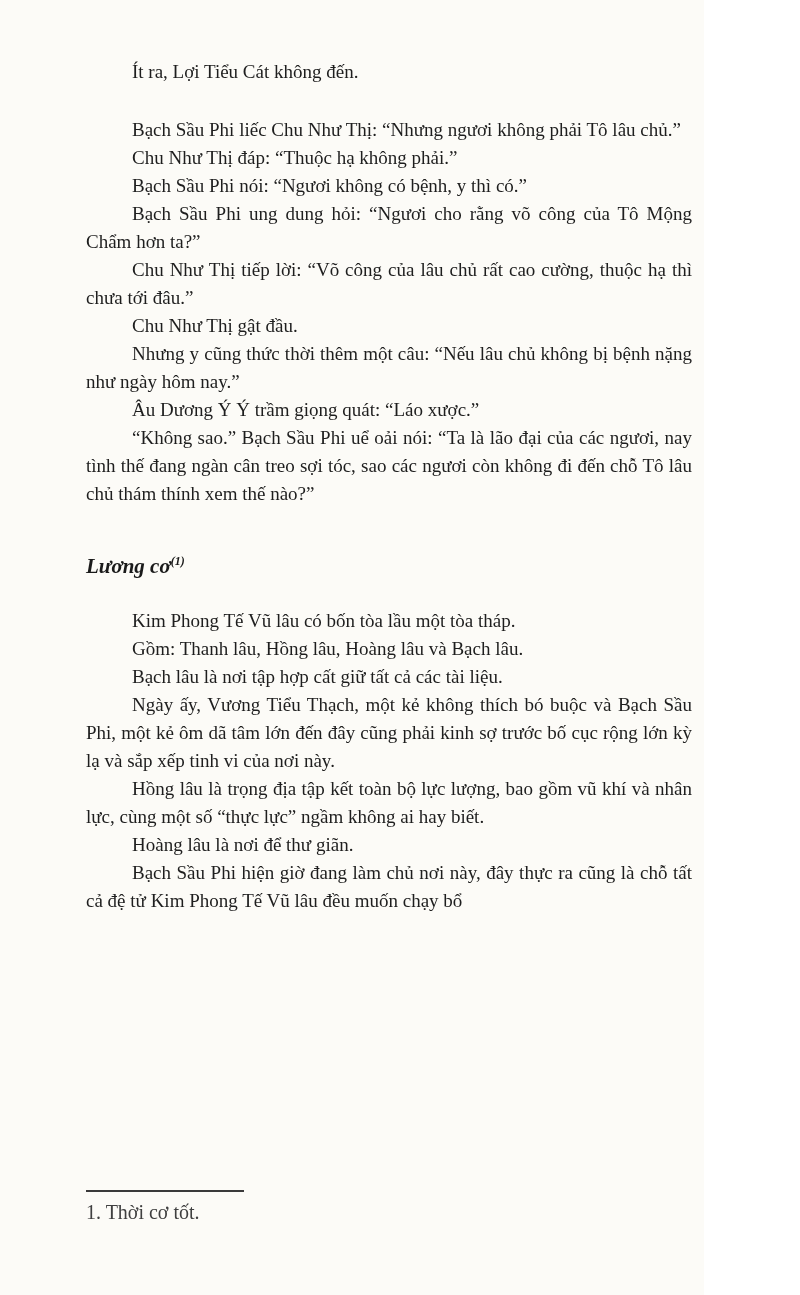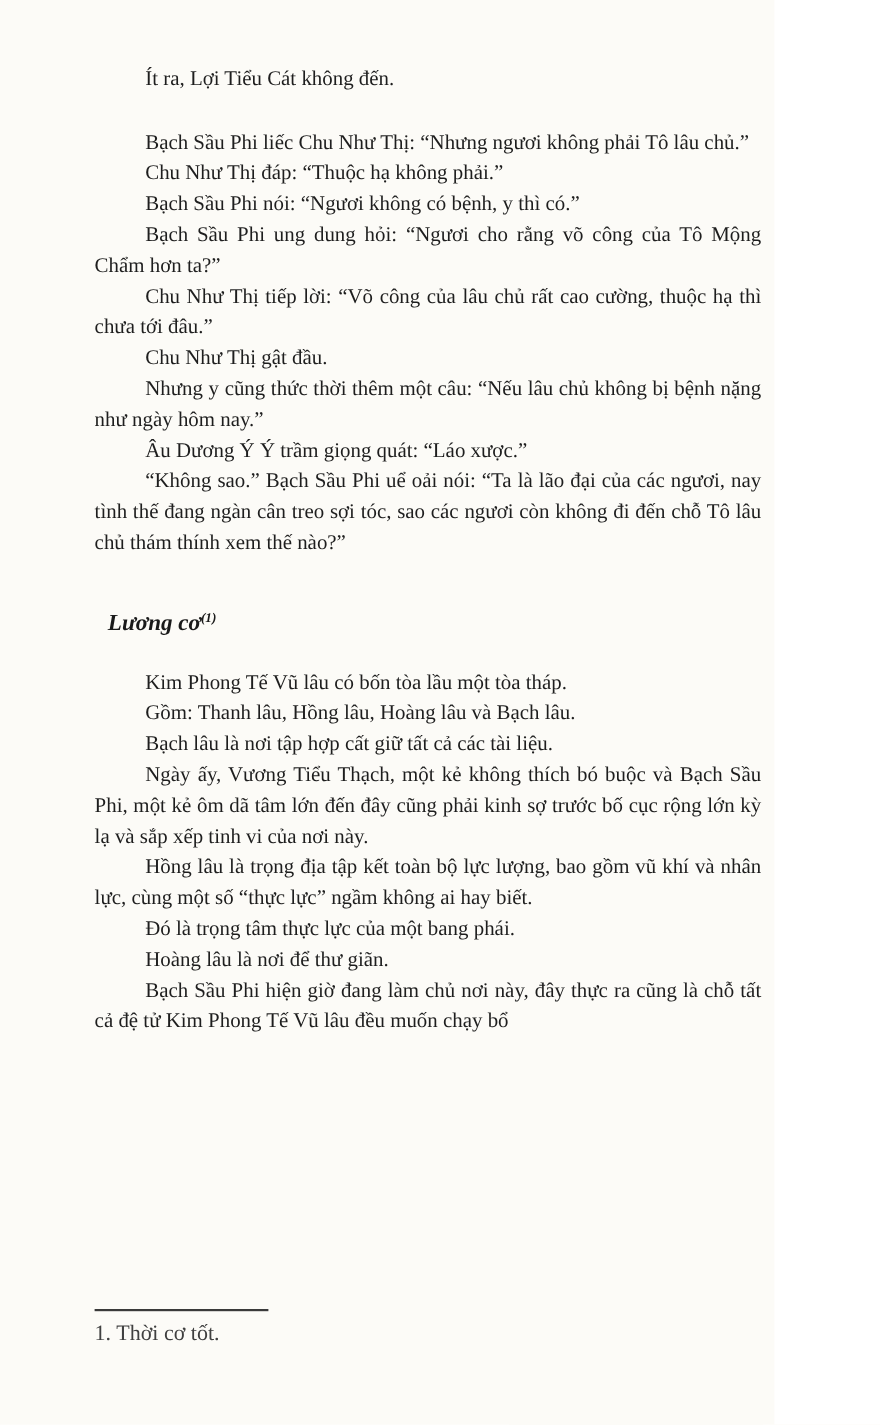--- a/index.html
+++ b/index.html
@@ -26,21 +26,21 @@
     font-size: 19px;
     line-height: 28px;
     text-indent: 46px;
     text-align: justify;
     color: #1e1e1e;
   }
   .para.first {
     margin-bottom: 30px;
   }
   .heading {
-    margin: 46px 0 28px 12px;
+    margin: 46px 0 28px 0;
     font-size: 21px;
     font-style: italic;
     font-weight: bold;
     text-indent: 0;
     color: #1a1a1a;
   }
   .heading sup {
     font-size: 12px;
     font-weight: bold;
     font-style: italic;
@@ -104,21 +104,20 @@
     <p class="para">Âu Dương Ý Ý trầm giọng quát: “Láo xược.”</p>
     <p class="para">“Không sao.” Bạch Sầu Phi uể oải nói: “Ta là lão đại của các ngươi, nay tình thế đang ngàn cân treo sợi tóc, sao các ngươi còn không đi đến chỗ Tô lâu chủ thám thính xem thế nào?”</p>
 
     <h2 class="heading"><span>Lương cơ</span><sup>(1)</sup></h2>
 
     <p class="para">Kim Phong Tế Vũ lâu có bốn tòa lầu một tòa tháp.</p>
     <p class="para">Gồm: Thanh lâu, Hồng lâu, Hoàng lâu và Bạch lâu.</p>
     <p class="para">Bạch lâu là nơi tập hợp cất giữ tất cả các tài liệu.</p>
     <p class="para">Ngày ấy, Vương Tiểu Thạch, một kẻ không thích bó buộc và Bạch Sầu Phi, một kẻ ôm dã tâm lớn đến đây cũng phải kinh sợ trước bố cục rộng lớn kỳ lạ và sắp xếp tinh vi của nơi này.</p>
     <p class="para">Hồng lâu là trọng địa tập kết toàn bộ lực lượng, bao gồm vũ khí và nhân lực, cùng một số “thực lực” ngầm không ai hay biết.</p>
-    <p class="para">Đó là trọng tâm thực lực của một bang phái.</p>
     <p class="para">Hoàng lâu là nơi để thư giãn.</p>
     <p class="para">Bạch Sầu Phi hiện giờ đang làm chủ nơi này, đây thực ra cũng là chỗ tất cả đệ tử Kim Phong Tế Vũ lâu đều muốn chạy bổ</p>
   </div>
 
   <div class="margin-col">
     <div class="rt-word">THƯƠNG</div>
     <div class="rt-word">TÂM</div>
     <div class="rt-word">TIỂU</div>
     <div class="rt-word">TIỄN</div>
     <div class="rt-rule"></div>

